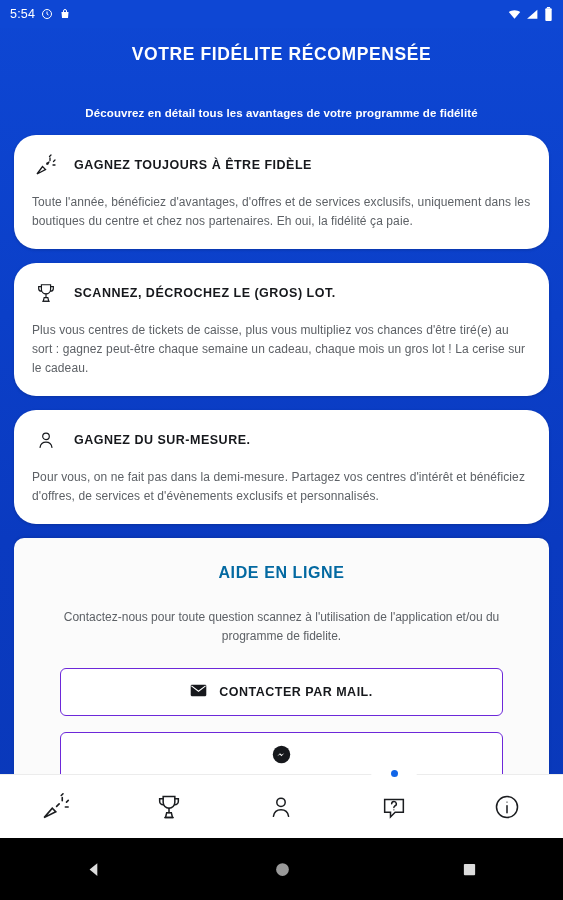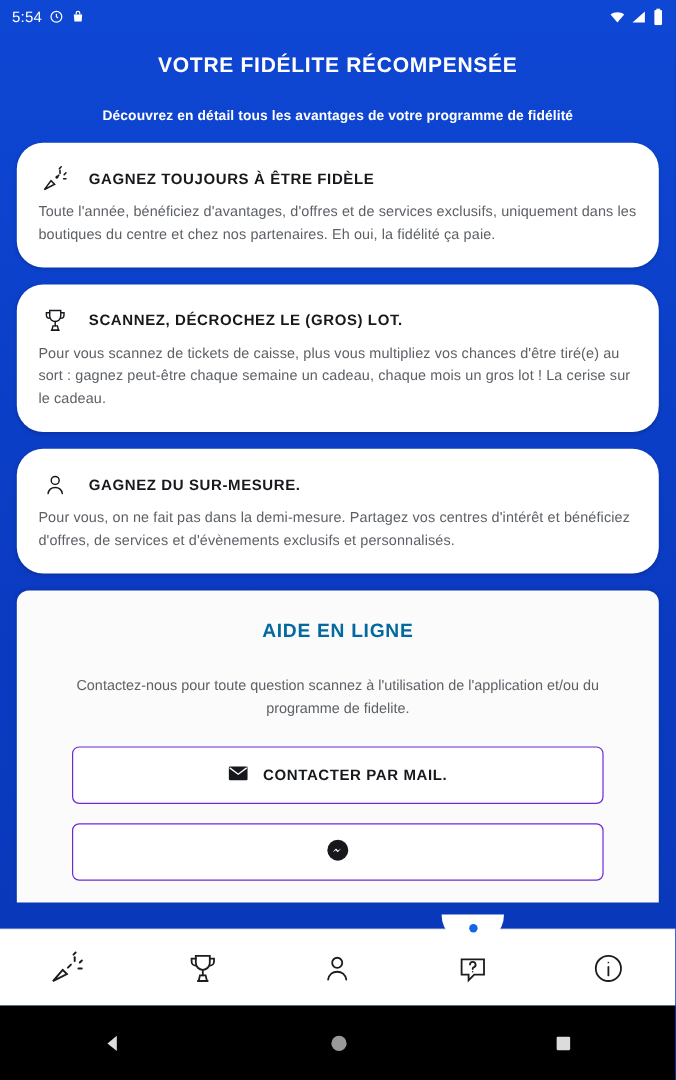--- a/index.html
+++ b/index.html
@@ -37,21 +37,21 @@
     font-size:17.5px;
     font-weight:700;
     letter-spacing:.6px;
     margin-top:16px;
   }
   .header-sub {
     text-align:center;
     color:#ffffff;
     font-size:11.5px;
     font-weight:700;
-    margin-top:26px;
+    margin-top:42px;
     padding:0 40px;
     letter-spacing:.1px;
   }
 
   
   .cards { padding:16px 14px 0 14px; }
   .card {
     background:#fff;
     border-radius:22px;
     padding:16px 18px 18px 18px;
@@ -60,21 +60,21 @@
   }
   .card-head { display:flex; align-items:center; gap:14px; }
   .card-ico { width:28px; height:28px; display:flex; align-items:center; justify-content:center; color:#15171a; }
   .card-title {
     font-size:12.5px;
     font-weight:700;
     color:#16181c;
     letter-spacing:.5px;
   }
   .card-body {
-    margin-top:4px;
+    margin-top:14px;
     font-size:12px;
     line-height:19px;
     color:#5d6166;
     letter-spacing:.1px;
   }
 
   
   .aide {
     background:#fbfbfb;
     border-radius:10px 10px 0 0;
@@ -234,21 +234,21 @@
               <path d="M7 3h10v5a5 5 0 0 1-10 0V3z"></path>
                 <path d="M7 5H4v2a3 3 0 0 0 3 3"></path>
                 <path d="M17 5h3v2a3 3 0 0 1-3 3"></path>
                 <path d="M12 13v4"></path>
                 <path d="M8.5 21h7"></path>
                 <path d="M10 17h4l1 4H9l1-4z"></path>
             </svg>
           </span>
           <span class="card-title">SCANNEZ, DÉCROCHEZ LE (GROS) LOT.</span>
         </div>
-        <div class="card-body">Pour vous scannez de tickets de caisse, plus vous multipliez vos chances d'être tiré(e) au sort : gagnez peut-être chaque semaine un cadeau, chaque mois un gros lot ! La cerise sur le cadeau.</div>
+        <div class="card-body">Plus vous centres de tickets de caisse, plus vous multipliez vos chances d'être tiré(e) au sort : gagnez peut-être chaque semaine un cadeau, chaque mois un gros lot ! La cerise sur le cadeau.</div>
       </div>
 
       <div class="card">
         <div class="card-head">
           <span class="card-ico">
             <svg width="22" height="22" viewBox="0 0 24 24" fill="none" stroke="#16181c" stroke-width="1.3" stroke-linecap="round">
               <circle cx="12" cy="8" r="3.6"></circle>
                 <path d="M5.5 20c.6-3.6 3.3-5.6 6.5-5.6s5.9 2 6.5 5.6"></path>
             </svg>
           </span>

